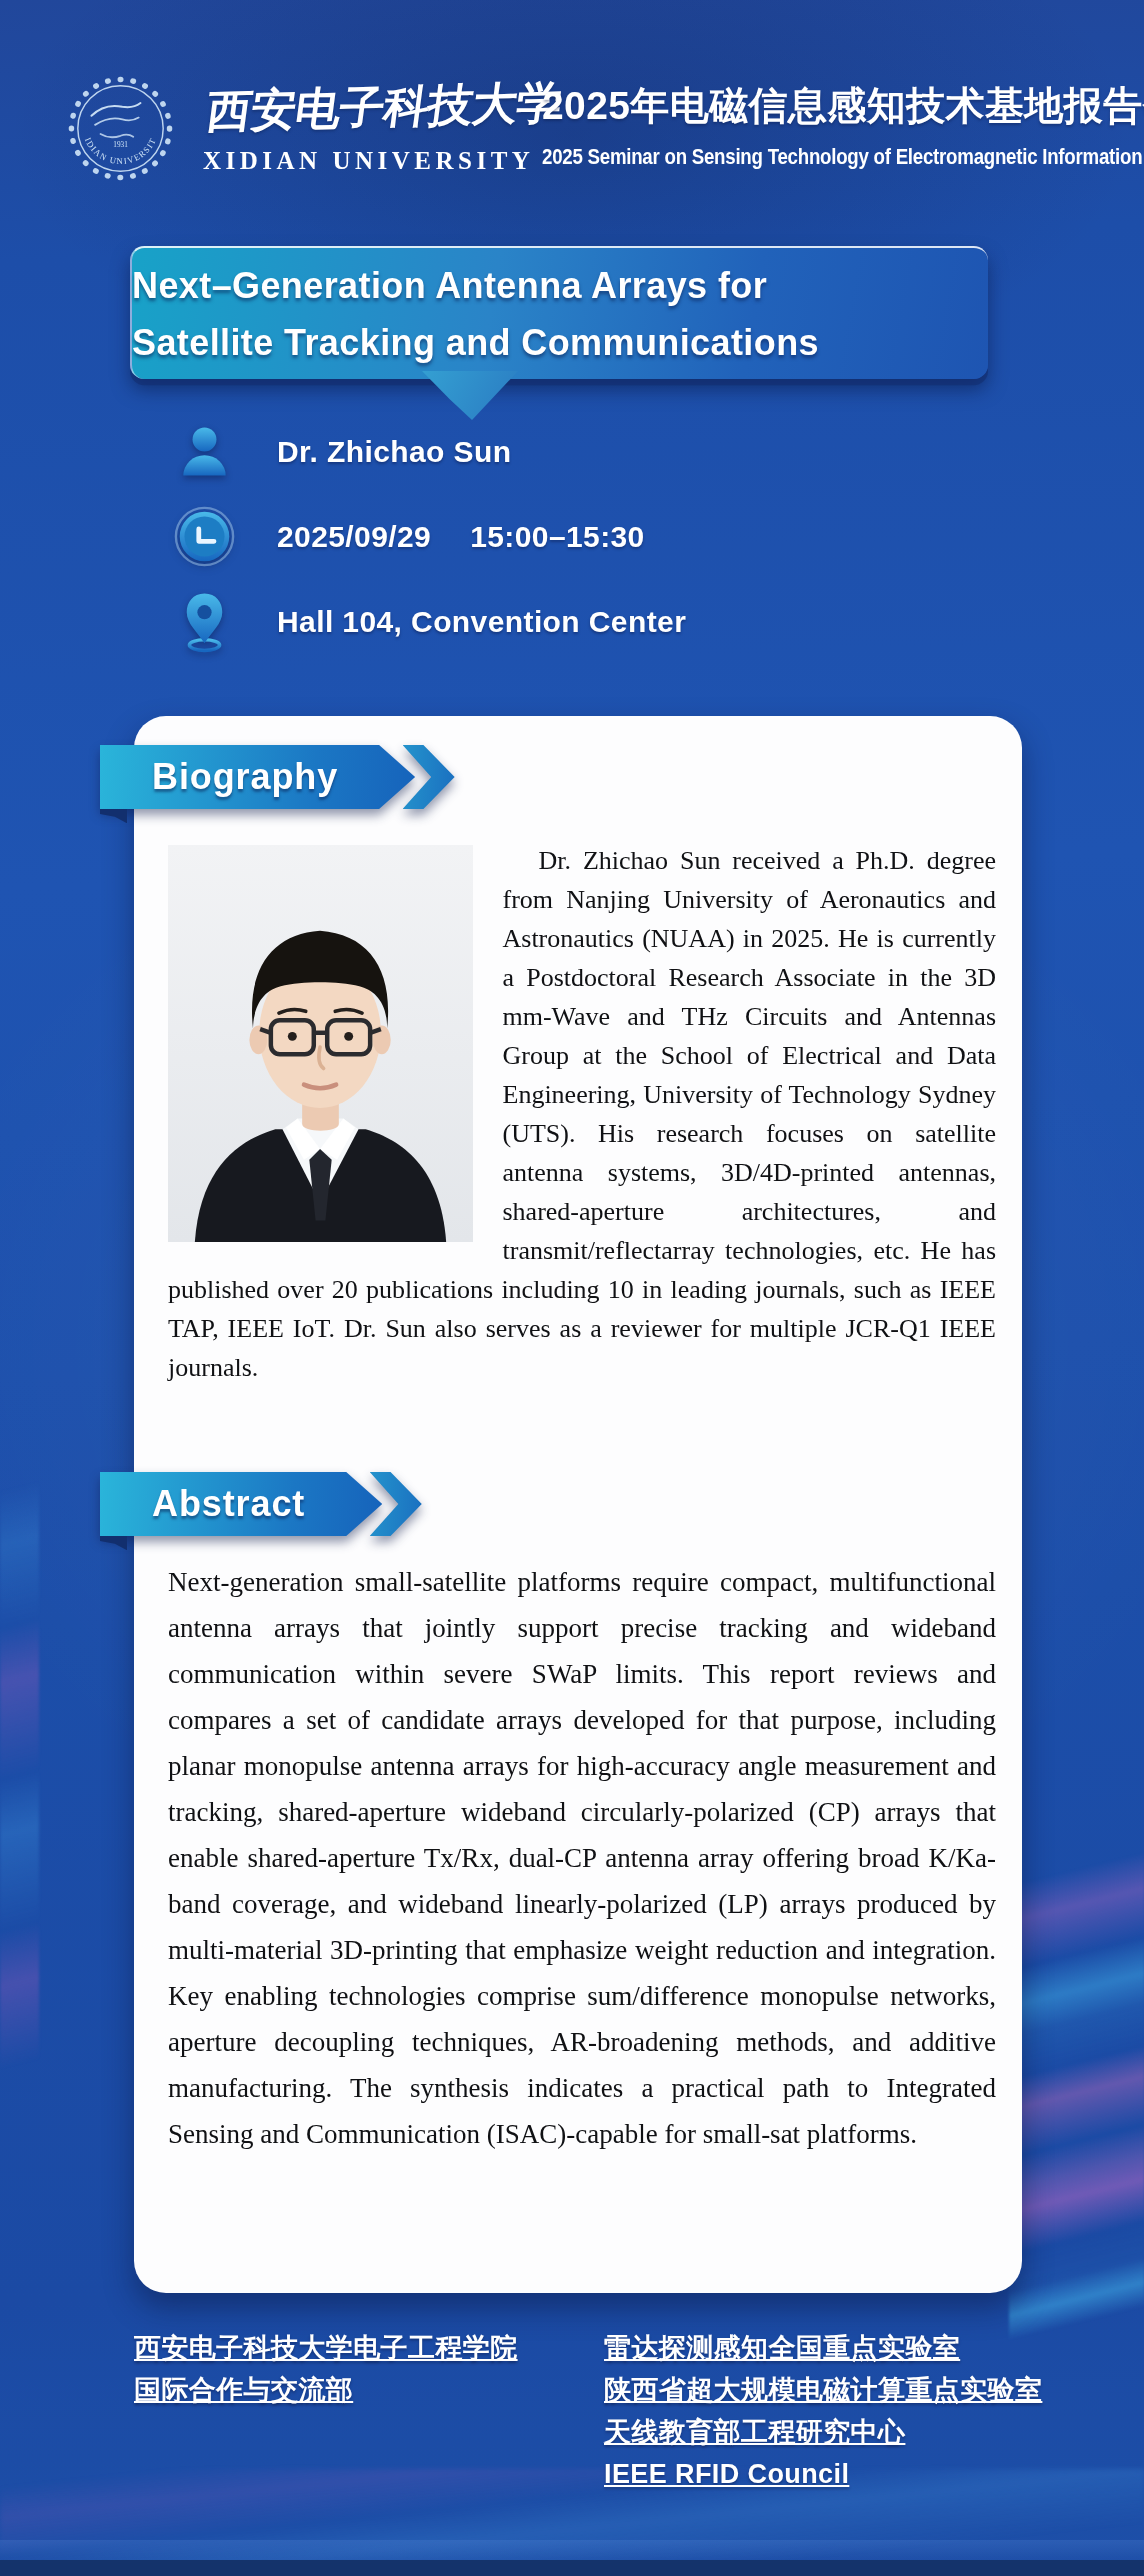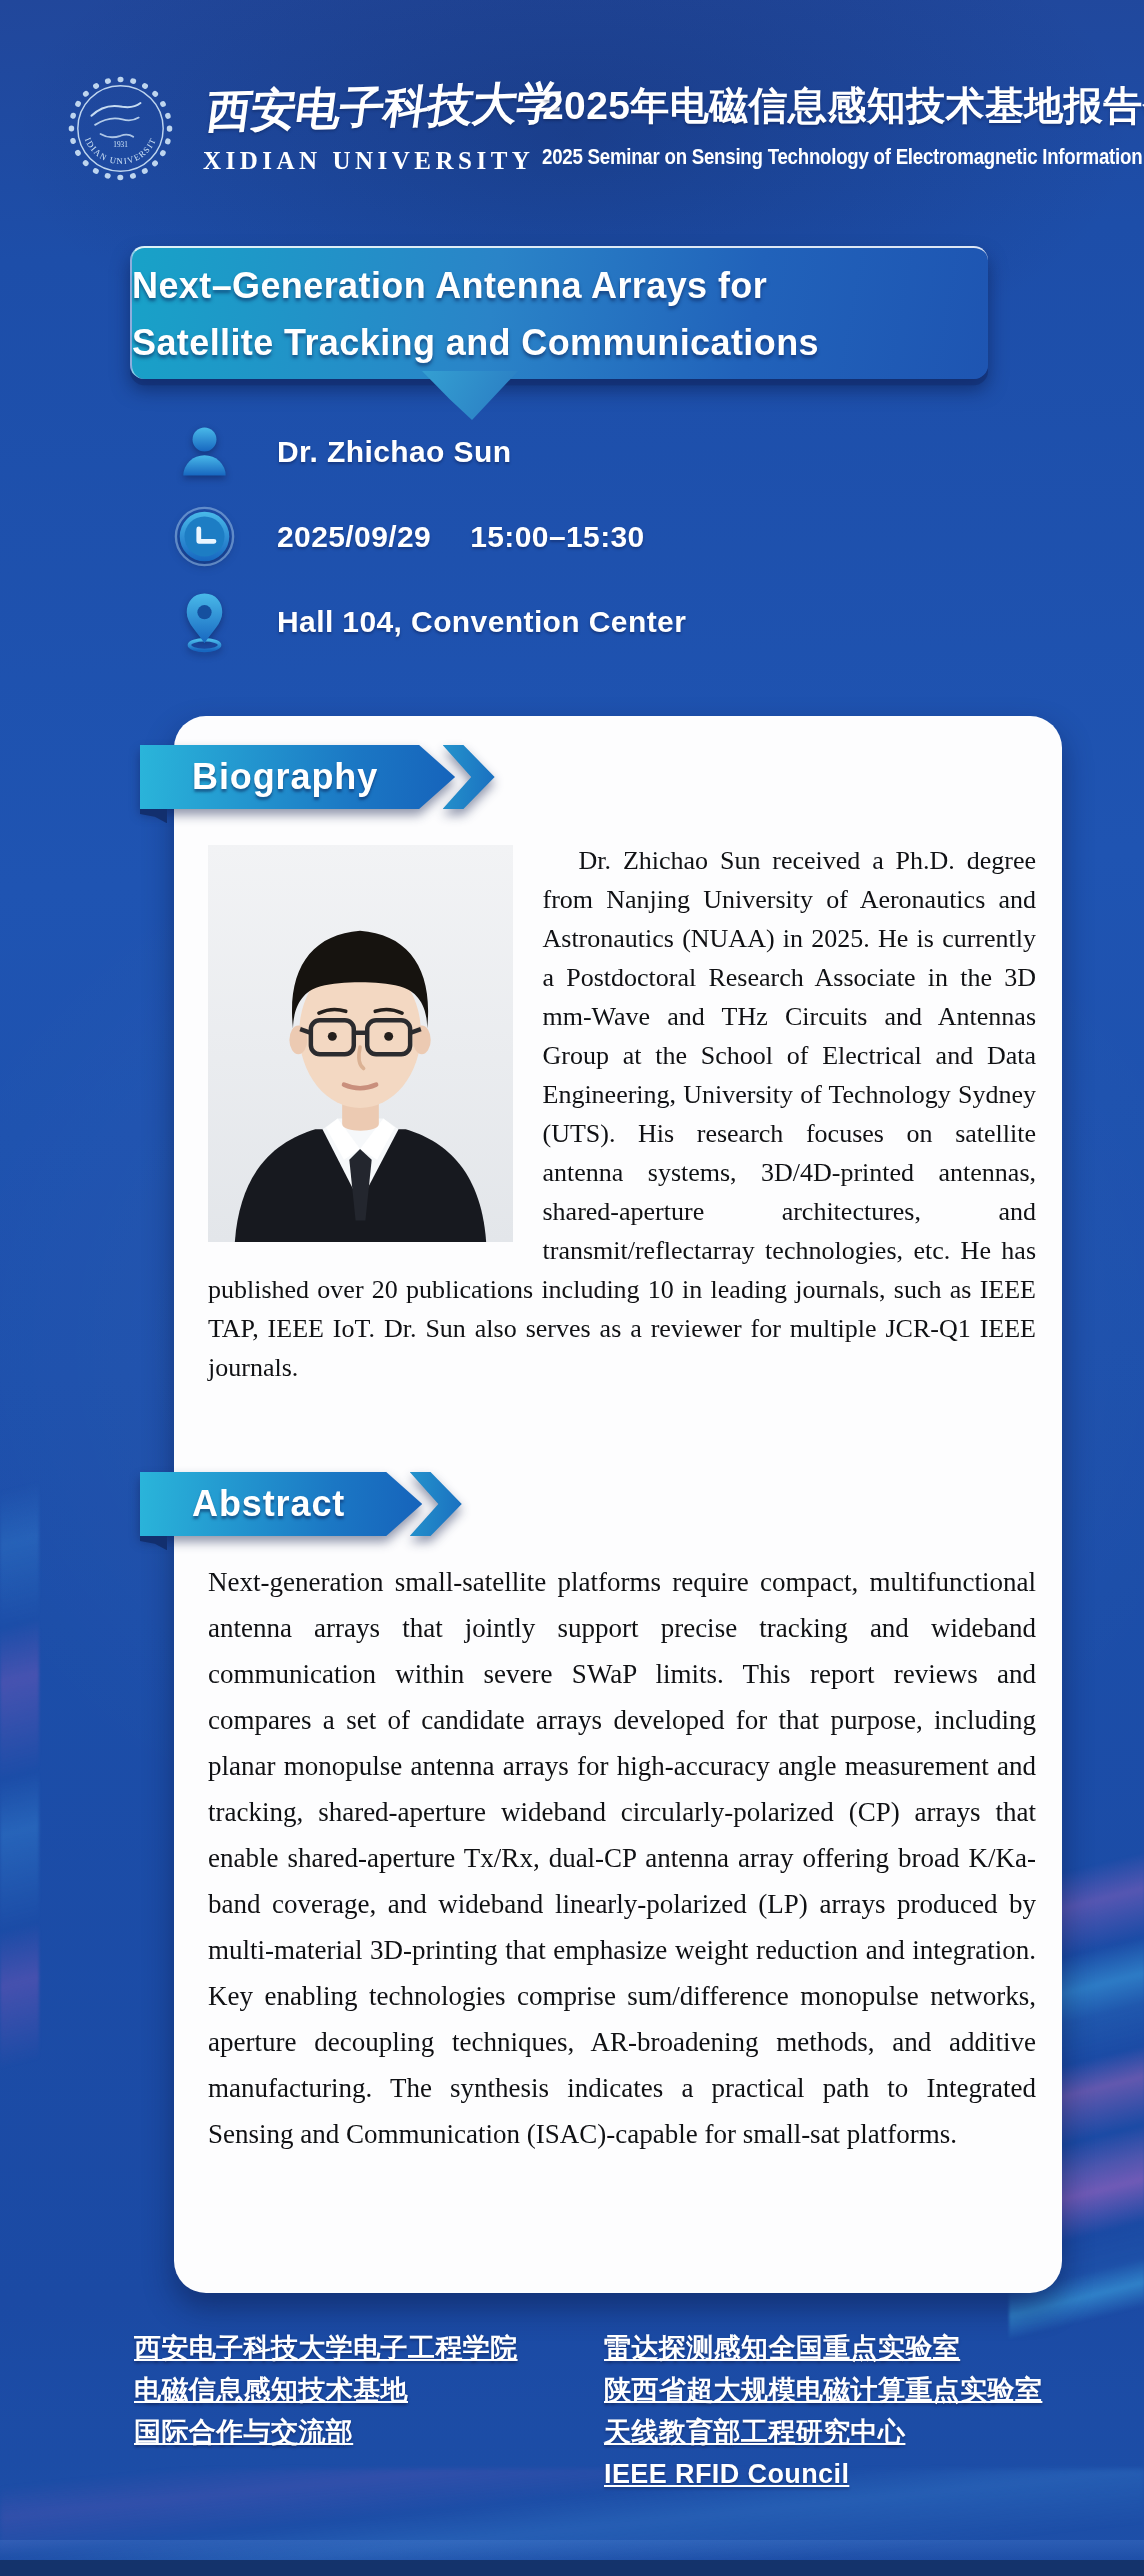--- a/index.html
+++ b/index.html
@@ -93,21 +93,20 @@
   .info-icon{width:64px;height:64px;flex:0 0 64px;display:flex;align-items:center;justify-content:center;
     filter:drop-shadow(0 3.6px 3.6px rgba(8,22,66,.45));}
   .info-text{margin-left:41px;font-size:30px;font-weight:700;letter-spacing:0.4px;
     text-shadow:0 1.8px 2.7px rgba(10,25,70,.45);white-space:nowrap;}
   .time-gap{margin-left:39px;}
   
   .card{
     position:absolute;left:134px;top:716px;width:888px;height:1577px;
     background:var(--card_bg,#fdfdfe);border-radius:32px;
     box-shadow:0 14.3px 30px rgba(8,20,60,.45);
-    margin-left:40px;
   }
   .ribbon{
     position:absolute;left:-34px;height:64px;display:flex;align-items:stretch;
     filter:drop-shadow(0 6.3px 5.4px rgba(10,25,70,.45));
   }
   .ribbon-bio{top:29px;}
   .ribbon-abs{top:756px;}
   .ribbon-body{
     background:linear-gradient(95deg,var(--ribbon_grad_a,#2ab5da) 0%,#1b77c4 68%,var(--ribbon_grad_b,#1663bb) 100%);
     clip-path:polygon(0 0, calc(100% - 36px) 0, 100% 50%, calc(100% - 36px) 100%, 0 100%);
@@ -313,21 +312,20 @@
     <div class="ribbon-fold fold-abs"></div>
 
     <div class="card-text abs-text">
       <span>Next-generation small-satellite platforms require compact, multifunctional antenna arrays that jointly support precise tracking and wideband communication within severe SWaP limits. This report reviews and compares a set of candidate arrays developed for that purpose, including planar monopulse antenna arrays for high-accuracy angle measurement and tracking, shared-aperture wideband circularly-polarized (CP) arrays that enable shared-aperture Tx/Rx, dual-CP antenna array offering broad K/Ka-band coverage, and wideband linearly-polarized (LP) arrays produced by multi-material 3D-printing that emphasize weight reduction and integration. Key enabling technologies comprise sum/difference monopulse networks, aperture decoupling techniques, AR-broadening methods, and additive manufacturing. The synthesis indicates a practical path to Integrated Sensing and Communication (ISAC)-capable for small-sat platforms.</span>
     </div>
   </div>
 
   <div class="footer">
     <div>
       <div class="footer-item">西安电子科技大学电子工程学院</div>
-      <div class="footer-item">电磁信息感知技术基地</div>
       <div class="footer-item">国际合作与交流部</div>
     </div>
     <div>
       <div class="footer-item">雷达探测感知全国重点实验室</div>
       <div class="footer-item">陕西省超大规模电磁计算重点实验室</div>
       <div class="footer-item">天线教育部工程研究中心</div>
       <div class="footer-item">IEEE RFID Council</div>
     </div>
   </div>
 

